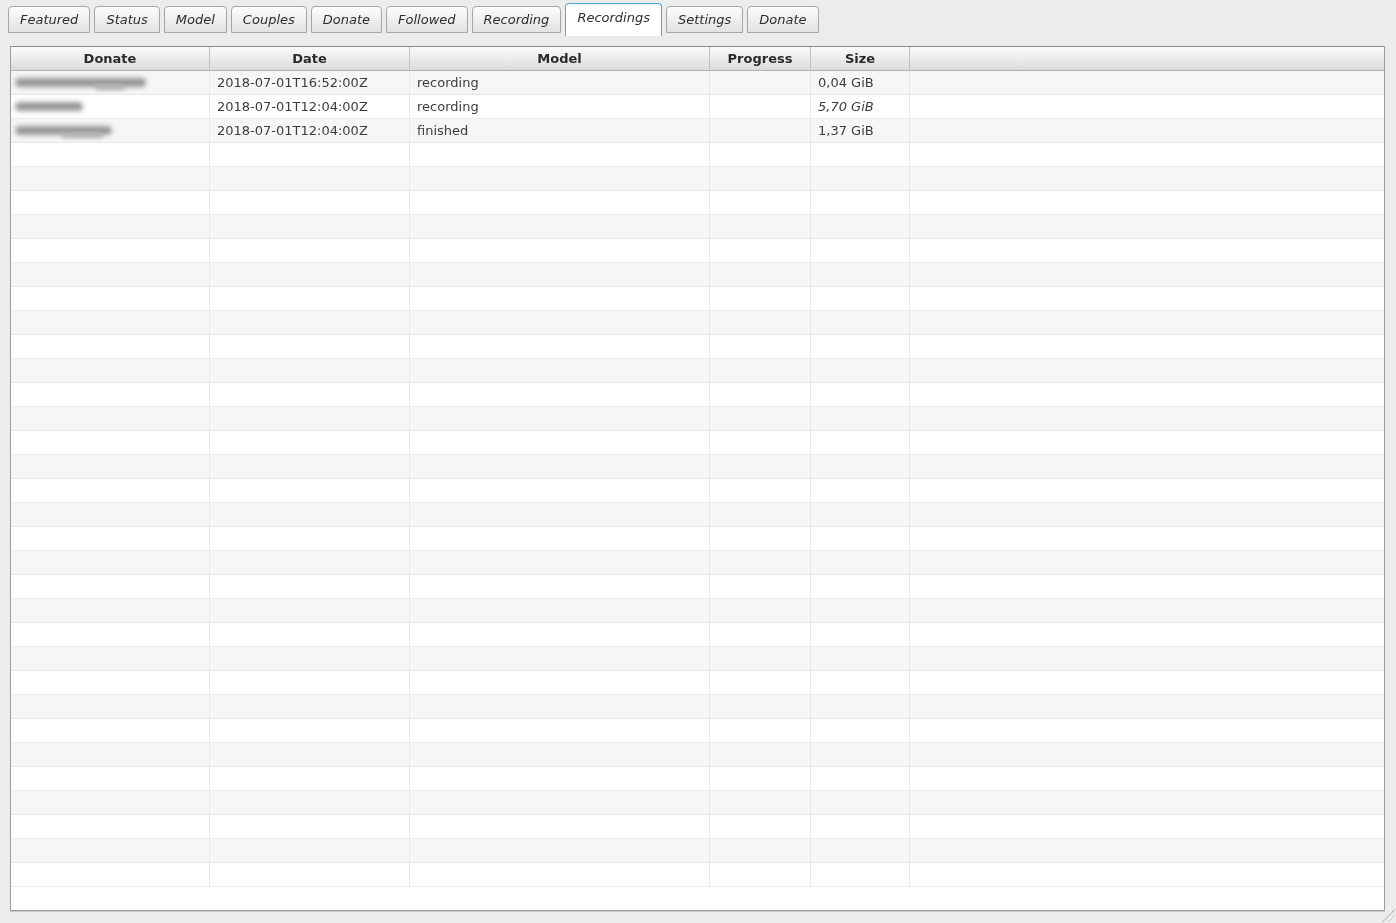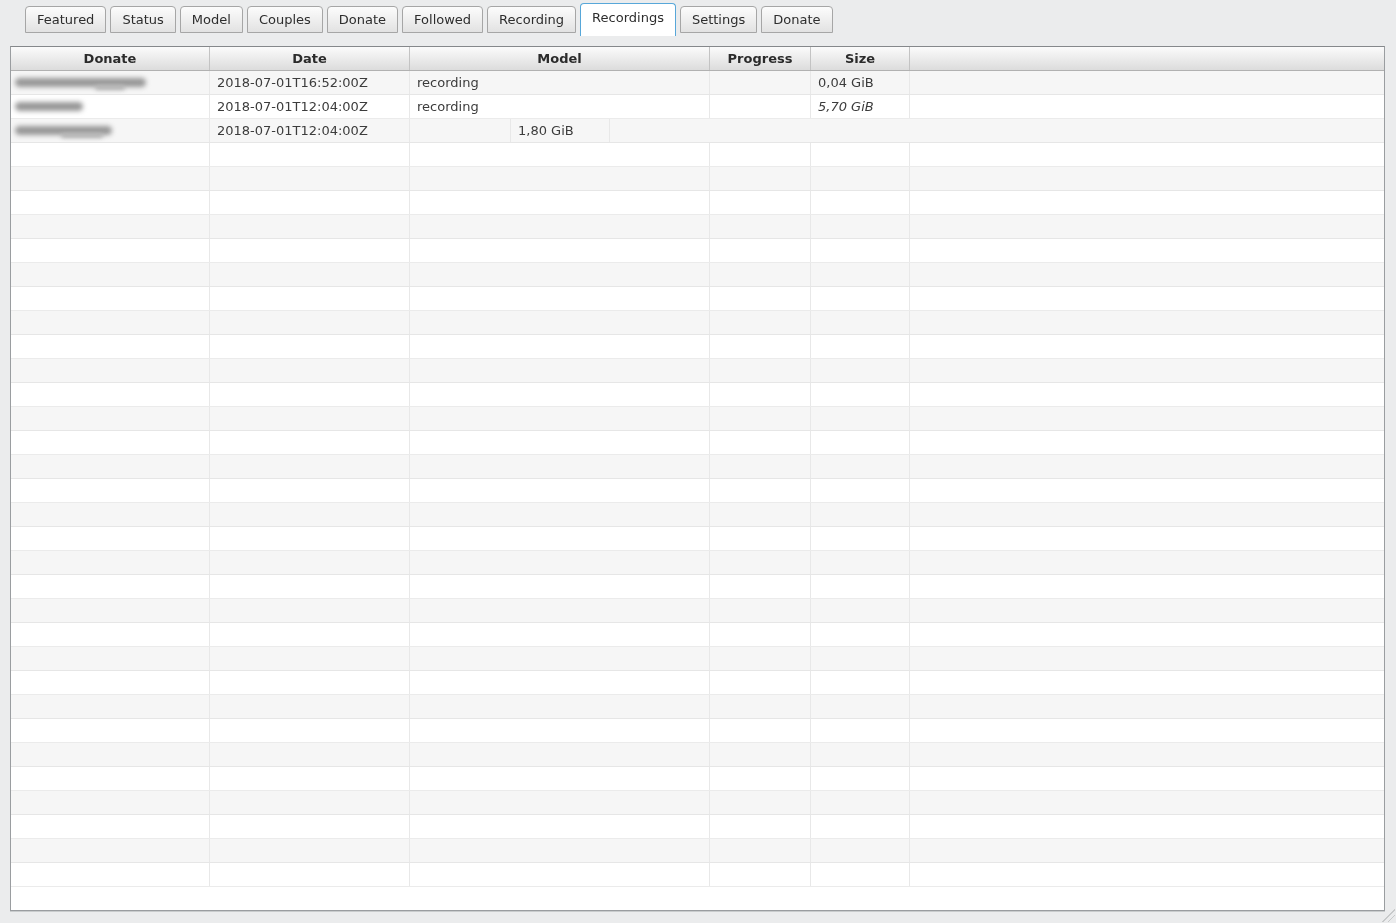--- a/index.html
+++ b/index.html
@@ -7,21 +7,21 @@
   body {
     font-family:"DejaVu Sans","Liberation Sans",sans-serif;
     background:#ebeced;
     position:relative;
   }
   .app { position:absolute; inset:0; }
 
   
   .tabbar {
     position:absolute; top:0; left:0; right:16px; height:36px;
-    display:flex; align-items:flex-end; padding-left:25px;
+    display:flex; align-items:flex-end; padding-left:8px;font-style:italic;
   }
   .tab {
     height:27px; margin-right:4px; margin-bottom:3px;
     padding:0 11px; line-height:25px;
     font-size:13px; color:#2d2d2d;
     background:linear-gradient(#fcfcfc,#e2e2e2);
     border:1px solid #a6a6a6;
     border-radius:4px 4px 0 0;
     cursor:default; white-space:nowrap;
   }
@@ -132,22 +132,23 @@
           <div class="td" style="width: 101px;"></div>
           <div class="td" style="width: 99px; font-style: italic;">5,70 GiB</div>
           <div class="td flex"></div>
         </div>
         <div class="row alt">
           <div class="td" style="width: 199px;">
             <div class="blob" style="left: 4px; width: 97px;"></div>
             <div class="blob tail" style="left: 50px; width: 42px;"></div>
           </div>
           <div class="td" style="width: 200px;">2018-07-01T12:04:00Z</div>
-          <div class="td" style="width: 101px;"></div>
-          <div class="td" style="width: 99px;">1,80 GiB</div>
+          <div class="td" style="width: 300px;">finished</div>
+          <div class="td" style="width: 101px;"></div>
+          <div class="td" style="width: 99px;">1,37 GiB</div>
           <div class="td flex"></div>
         </div>
         <div class="row">
           <div class="td" style="width: 199px;"></div>
           <div class="td" style="width: 200px;"></div>
           <div class="td" style="width: 300px;"></div>
           <div class="td" style="width: 101px;"></div>
           <div class="td" style="width: 99px;"></div>
           <div class="td flex"></div>
         </div>

